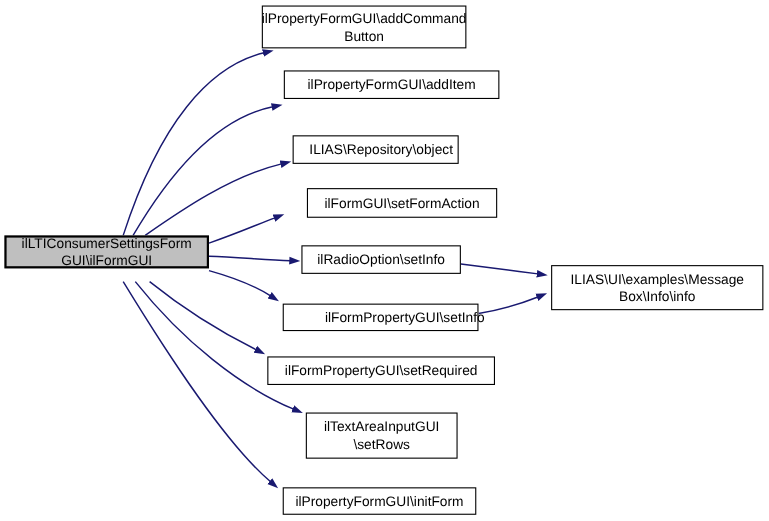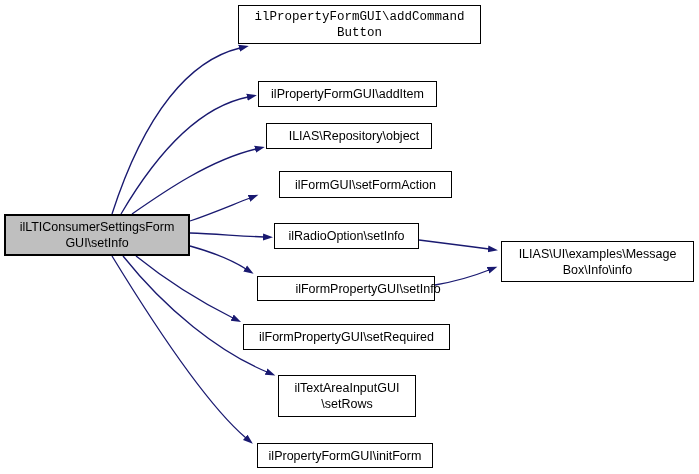--- a/index.html
+++ b/index.html
@@ -68,35 +68,35 @@
     <path class="edge" d="M190,221 C216,212 234,204 250,198" marker-end="url(#arrow)"></path>
     <path class="edge" d="M190,233 C215,234 240,236 264,237" marker-end="url(#arrow)"></path>
     <path class="edge" d="M190,246 C215,253 232,260 246,269" marker-end="url(#arrow)"></path>
     <path class="edge" d="M136,256 C172,285 203,303 233,318" marker-end="url(#arrow)"></path>
     <path class="edge" d="M123,256 C166,310 219,352 267,372" marker-end="url(#arrow)"></path>
     <path class="edge" d="M112,256 C156,328 206,404 246,438" marker-end="url(#arrow)"></path>
     <path class="edge" d="M419,240 C444,243 466,246 489,249" marker-end="url(#arrow)"></path>
     <path class="edge" d="M435,285 C458,281 474,276 489,270" marker-end="url(#arrow)"></path>
   </svg>
 
-  <div class="node highlight" style="left:4px; top:214px; width:186px; height:42px;">
+  <div class="node highlight" style="left:4px; top:214px; width:186px; height:30px;">
     <span>ilLTIConsumerSettingsForm</span>
-    <span>GUI\setInfo</span>
+    <span>GUI\ilFormGUI</span>
   </div>
 
-  <div class="node" style="left:238px; top:5px; width:243px; height:39px;font-family:Liberation Mono, monospace;">
+  <div class="node" style="left:238px; top:5px; width:186px; height:39px;">
     <span>ilPropertyFormGUI\addCommand</span>
     <span>Button</span>
   </div>
 
-  <div class="node" style="left:258px; top:81px; width:179px; height:26px;">
+  <div class="node" style="left:258px; top:64px; width:196px; height:26px;">
     <span>ilPropertyFormGUI\addItem</span>
   </div>
 
-  <div class="node" style="left:266px; top:123px; width:166px; height:26px;padding-left:10px;">
+  <div class="node" style="left:266px; top:123px; width:151px; height:26px;padding-left:10px;">
     <span>ILIAS\Repository\object</span>
   </div>
 
   <div class="node" style="left:260px; top:171px; width:173px; height:27px;margin-left:19px;">
     <span>ilFormGUI\setFormAction</span>
   </div>
 
   <div class="node" style="left:274px; top:223px; width:145px; height:26px;">
     <span>ilRadioOption\setInfo</span>
   </div>

